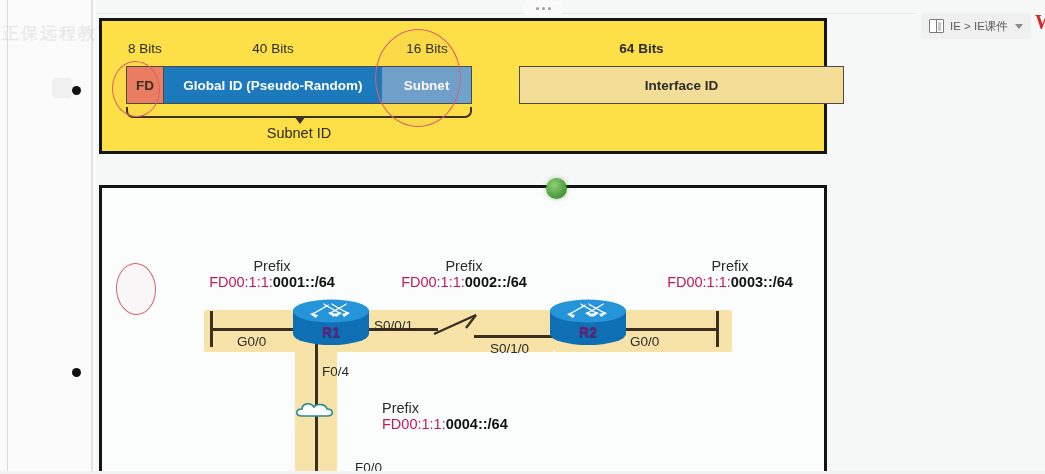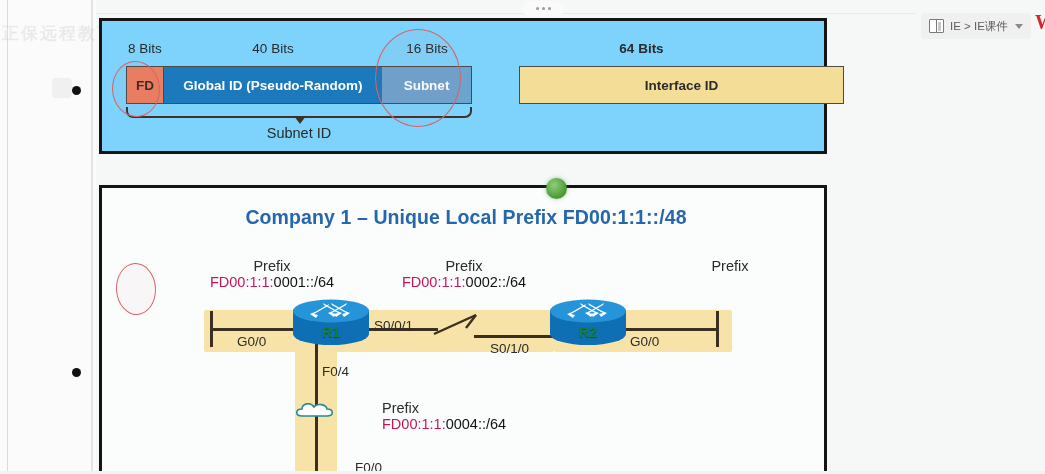--- a/index.html
+++ b/index.html
@@ -83,21 +83,21 @@
     margin-left: 1px;
   }
   .w-mark {
     position: absolute; left: 1035px; top: 12px;
     font-size: 20px; font-weight: bold; color: #d9262c;
     font-family: "Liberation Serif", serif; line-height: 1;
   }
 
   
   .panel {
-    position: absolute; background: #7dd3fc;
+    position: absolute; background: #fde047;
     border: 3px solid #141414;
   }
   #panel-top  { left: 99px; top: 18px;  width: 728px; height: 136px; }
   #panel-bot  { left: 99px; top: 185px; width: 728px; height: 289px;
                 border-bottom: none; background: #fbfdfd; }
 
   
   .bits-label {
     position: absolute; font-size: 13.5px; color: #2a2a2a;
     white-space: nowrap; text-align: center;
@@ -148,37 +148,37 @@
   .green-cursor {
     position: absolute; left: 544px; top: 180px;
     width: 21px; height: 21px; border-radius: 50%;
     background: radial-gradient(circle at 38% 34%, #8fce7a 0%, #4f9e3d 62%, #3d7d30 100%);
     box-shadow: 0 0 4px rgba(80,150,60,0.5);
   }
 
   .prefix-grp { position: absolute; text-align: center; }
   .prefix-word { font-size: 14.5px; color: #2b2b2b; }
   .prefix-val  { font-size: 14.5px; color: #c2185b; white-space: nowrap; }
-  .prefix-val b { color: #111; font-weight: normal; }
+  .prefix-val b { color: #111; font-weight: bold; }
 
   
   .band {
     position: absolute; background: #f7e3a8; border-radius: 2px;
   }
   .wire { position: absolute; background: #3b2f22; }
   .wire-h { height: 2.5px; }
   .wire-v { width: 2.5px; }
 
   .router {
     position: absolute; width: 78px; height: 46px;
   }
   .router svg { display: block; }
   .router-name {
     position: absolute; left: 0; width: 78px; top: 26px;
-    text-align: center; font-size: 14px; font-weight: bold; color: #15803d;
+    text-align: center; font-size: 14px; font-weight: bold; color: #701a75;
     text-shadow: 0 1px 1px rgba(0,0,0,0.35);
   }
   .if-label {
     position: absolute; font-size: 13.5px; color: #2b2b2b; white-space: nowrap;
   }
   .cloud { position: absolute; }
 
   .bottom-fade {
     position: absolute; left: 0; bottom: 0; width: 1045px; height: 3px;
     background: #f2f2f2;
@@ -228,34 +228,34 @@
     <div class="bracket"></div>
     <div class="bracket-tick"></div>
     <div class="subnet-id-text">Subnet ID</div>
 
     <div class="ellipse" style="left:10px; top:40px; width:48px; height:56px; transform:rotate(-4deg);"></div>
     <div class="ellipse" style="left:273px; top:8px; width:86px; height:98px;"></div>
   </div>
 
   <div class="panel" id="panel-bot">
 
-    <div class="slide-title">Company 1 – Unique Local Prefix FD00:1:1::/48</div>
 
     <div class="prefix-grp" style="left:80px; top:70px; width:180px;">
       <div class="prefix-word">Prefix</div>
       <div class="prefix-val"><span>FD00:1:1:</span><b>0001::/64</b></div>
     </div>
 
     <div class="prefix-grp" style="left:272px; top:70px; width:180px;">
       <div class="prefix-word">Prefix</div>
       <div class="prefix-val"><span>FD00:1:1:</span><b>0002::/64</b></div>
     </div>
 
     <div class="prefix-grp" style="left:538px; top:70px; width:180px;">
       <div class="prefix-word">Prefix</div>
+      <div class="prefix-val"><span>FD00:1:1:</span><b>0003::/64</b></div>
     </div>
 
     <div class="prefix-grp" style="left:280px; top:212px; width:200px; text-align:left;">
       <div class="prefix-word">Prefix</div>
       <div class="prefix-val"><span>FD00:1:1:</span><b>0004::/64</b></div>
     </div>
 
     <div class="band" style="left:102px; top:122px; width:130px; height:42px;"></div>
     <div class="band" style="left:232px; top:122px; width:220px; height:42px;"></div>
     <div class="band" style="left:452px; top:122px; width:170px; height:42px;"></div>

